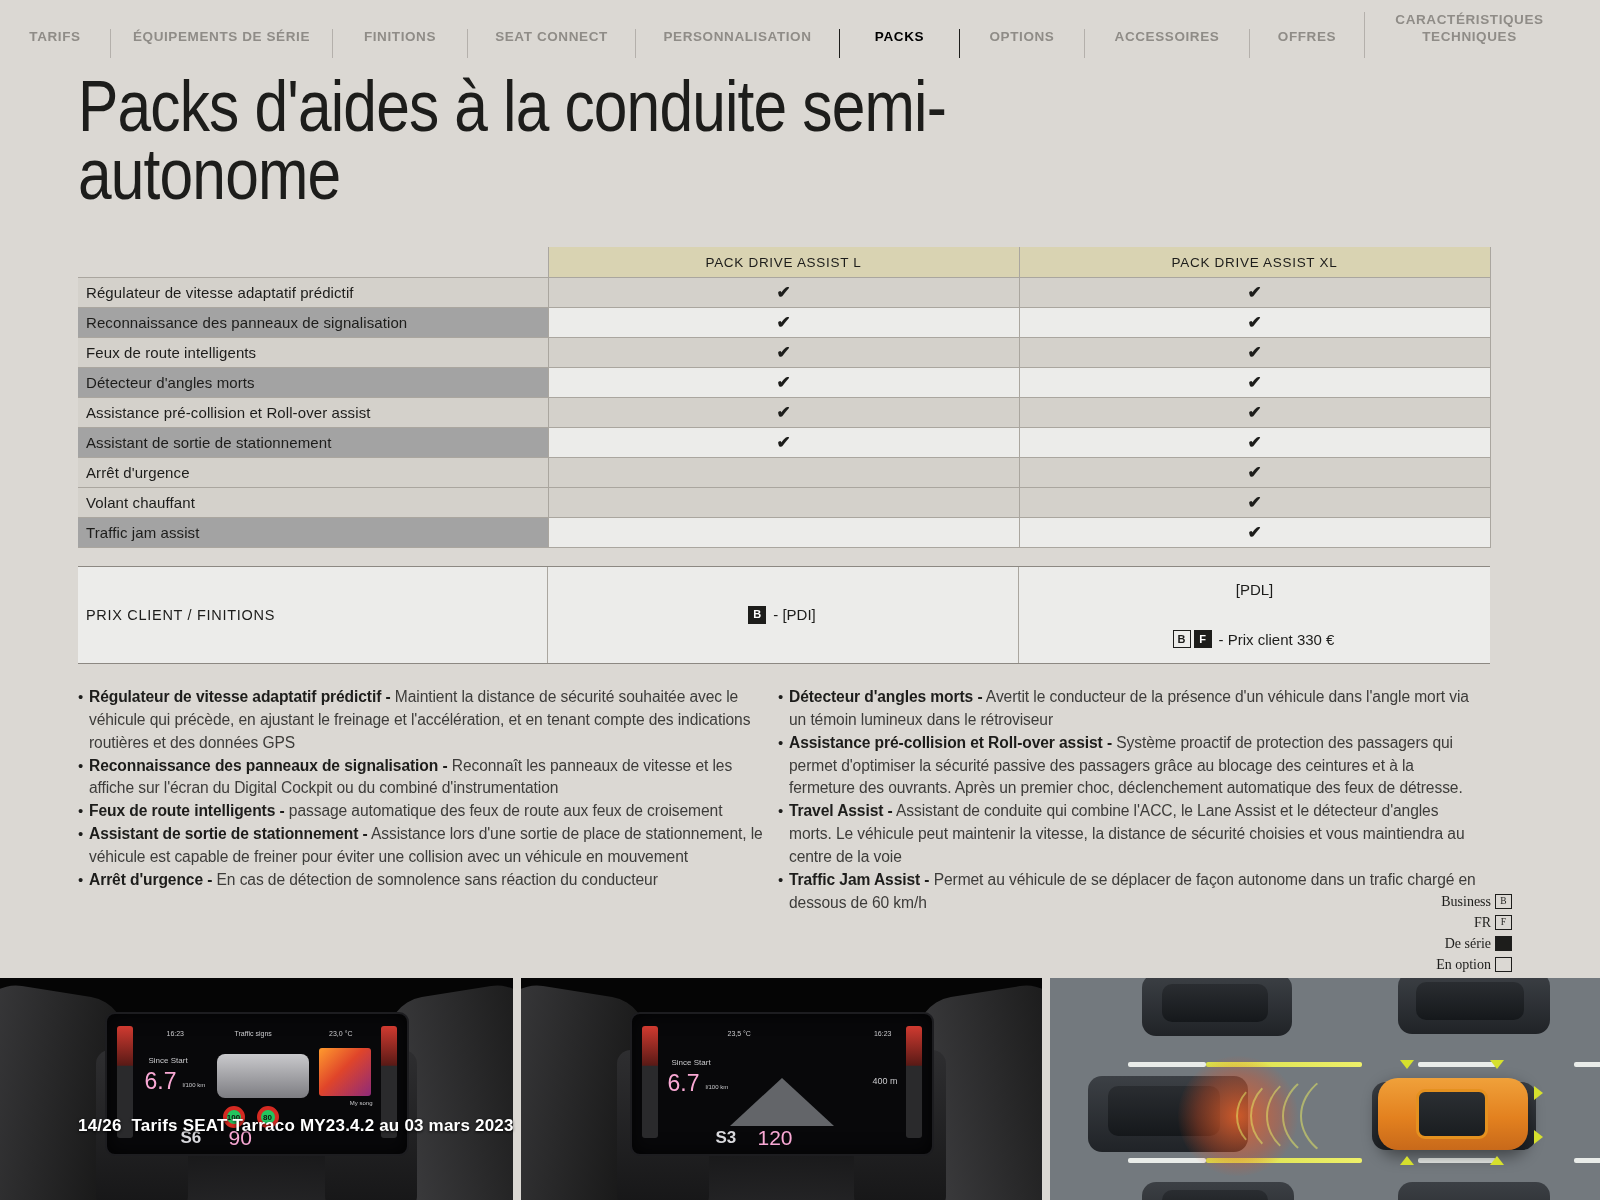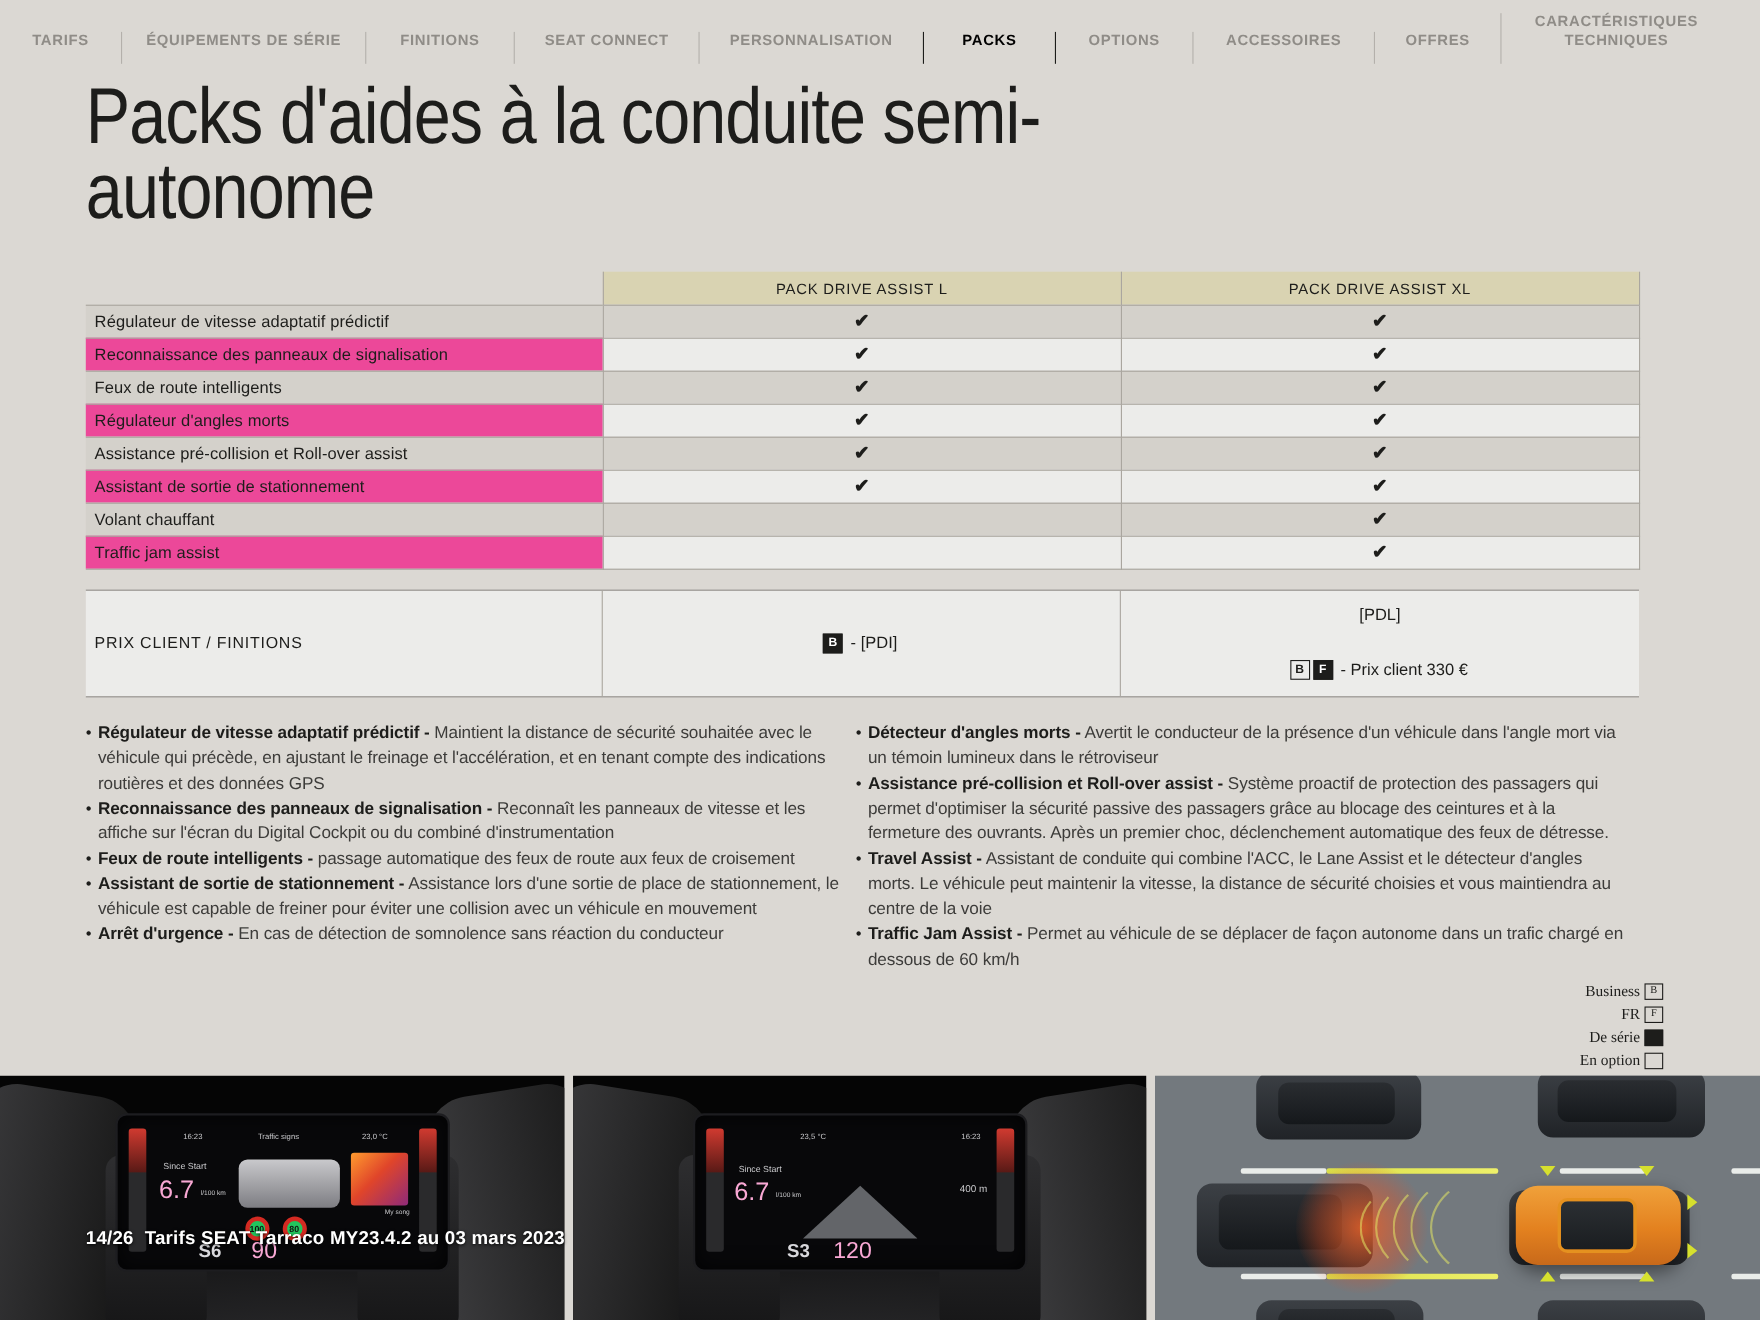--- a/index.html
+++ b/index.html
@@ -86,21 +86,21 @@
     height:27px;
     font-size:15px;
     color:#1d1d1b;
   }
   table.cmp td.feat{
     padding-left:8px;
     background:#d4d1cb;
     border-left:none;border-right:1.2px solid #aaa69f;
     letter-spacing:0.1px;
   }
-  table.cmp tr.alt td.feat{background:#ec4899;}
+  table.cmp tr.alt td.feat{background:#a3a3a3;}
   table.cmp td.mark{
     text-align:center;
     background:#d4d1cb;
     border-left:1.2px solid #aaa69f;
     border-right:1.2px solid #aaa69f;
   }
   table.cmp tr.alt td.mark{background:#ececea;}
   .check{font-size:17px;line-height:1;font-weight:700;}
 
   
@@ -341,32 +341,37 @@
           <td class="feat">Reconnaissance des panneaux de signalisation</td>
           <td class="mark"><span class="check">✔</span></td>
           <td class="mark"><span class="check">✔</span></td>
         </tr>
         <tr>
           <td class="feat">Feux de route intelligents</td>
           <td class="mark"><span class="check">✔</span></td>
           <td class="mark"><span class="check">✔</span></td>
         </tr>
         <tr class="alt">
-          <td class="feat">Régulateur d'angles morts</td>
+          <td class="feat">Détecteur d'angles morts</td>
           <td class="mark"><span class="check">✔</span></td>
           <td class="mark"><span class="check">✔</span></td>
         </tr>
         <tr>
           <td class="feat">Assistance pré-collision et Roll-over assist</td>
           <td class="mark"><span class="check">✔</span></td>
           <td class="mark"><span class="check">✔</span></td>
         </tr>
         <tr class="alt">
           <td class="feat">Assistant de sortie de stationnement</td>
           <td class="mark"><span class="check">✔</span></td>
+          <td class="mark"><span class="check">✔</span></td>
+        </tr>
+        <tr>
+          <td class="feat">Arrêt d'urgence</td>
+          <td class="mark"></td>
           <td class="mark"><span class="check">✔</span></td>
         </tr>
         <tr>
           <td class="feat">Volant chauffant</td>
           <td class="mark"></td>
           <td class="mark"><span class="check">✔</span></td>
         </tr>
         <tr class="alt">
           <td class="feat">Traffic jam assist</td>
           <td class="mark"></td>

